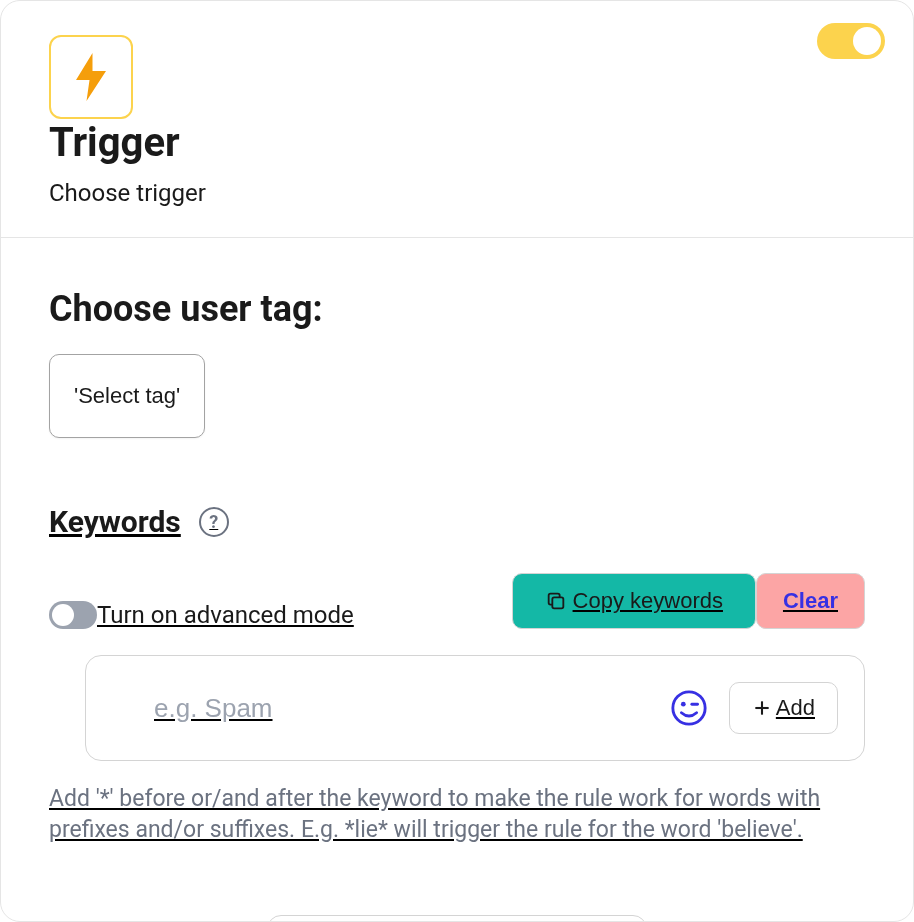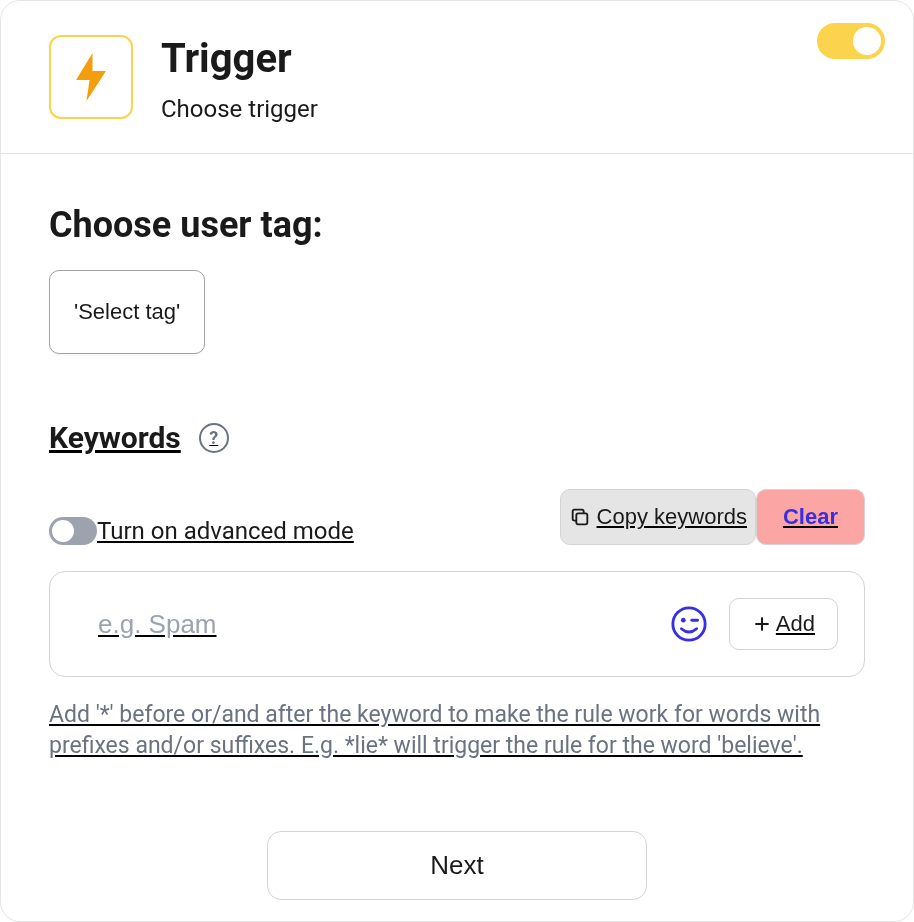--- a/index.html
+++ b/index.html
@@ -20,20 +20,21 @@
       border-radius: 20px;
       background: #fff;
       overflow: hidden;
     }
     .header {
       padding: 34px 40px 30px 48px;
       display: flex;
       align-items: flex-start;
       border-bottom: 1px solid #e5e5e5;
       position: relative;
+      flex-direction: column;
     }
     .icon-box {
       width: 84px;
       height: 84px;
       border: 2px solid #fcd34d;
       border-radius: 12px;
       display: flex;
       align-items: center;
       justify-content: center;
       margin-right: 28px;
@@ -150,45 +151,46 @@
       font-size: 24px;
       color: #1a1a1a;
     }
     .spacer {
       flex: 1;
     }
     .copy-btn {
       display: flex;
       align-items: center;
       gap: 6px;
-      padding: 14px 8px;
+      padding: 14px 32px;
       border: 1px solid #d4d4d4;
       border-radius: 10px;
       font-size: 22px;
       color: #1a1a1a;
-      background: #e5e5e5;
+      background: #14b8a6;
       cursor: pointer;
     }
     .clear-btn {
       padding: 14px 26px;
       border: 1px solid #d4d4d4;
       border-radius: 10px;
       font-size: 22px;
       font-weight: 600;
       color: #3730e3;
       background: #fca5a5;
       cursor: pointer;
     }
     .input-container {
       border: 1px solid #d4d4d4;
       border-radius: 16px;
-      padding: 26px 26px 26px 48px;
+      padding: 26px 26px 26px 68px;
       display: flex;
       align-items: center;
       gap: 20px;
+      margin-left: 36px;
     }
     .keyword-input {
       flex: 1;
       border: none;
       outline: none;
       font-size: 26px;
       color: #1a1a1a;
       background: transparent;
     }
     .keyword-input::placeholder {

